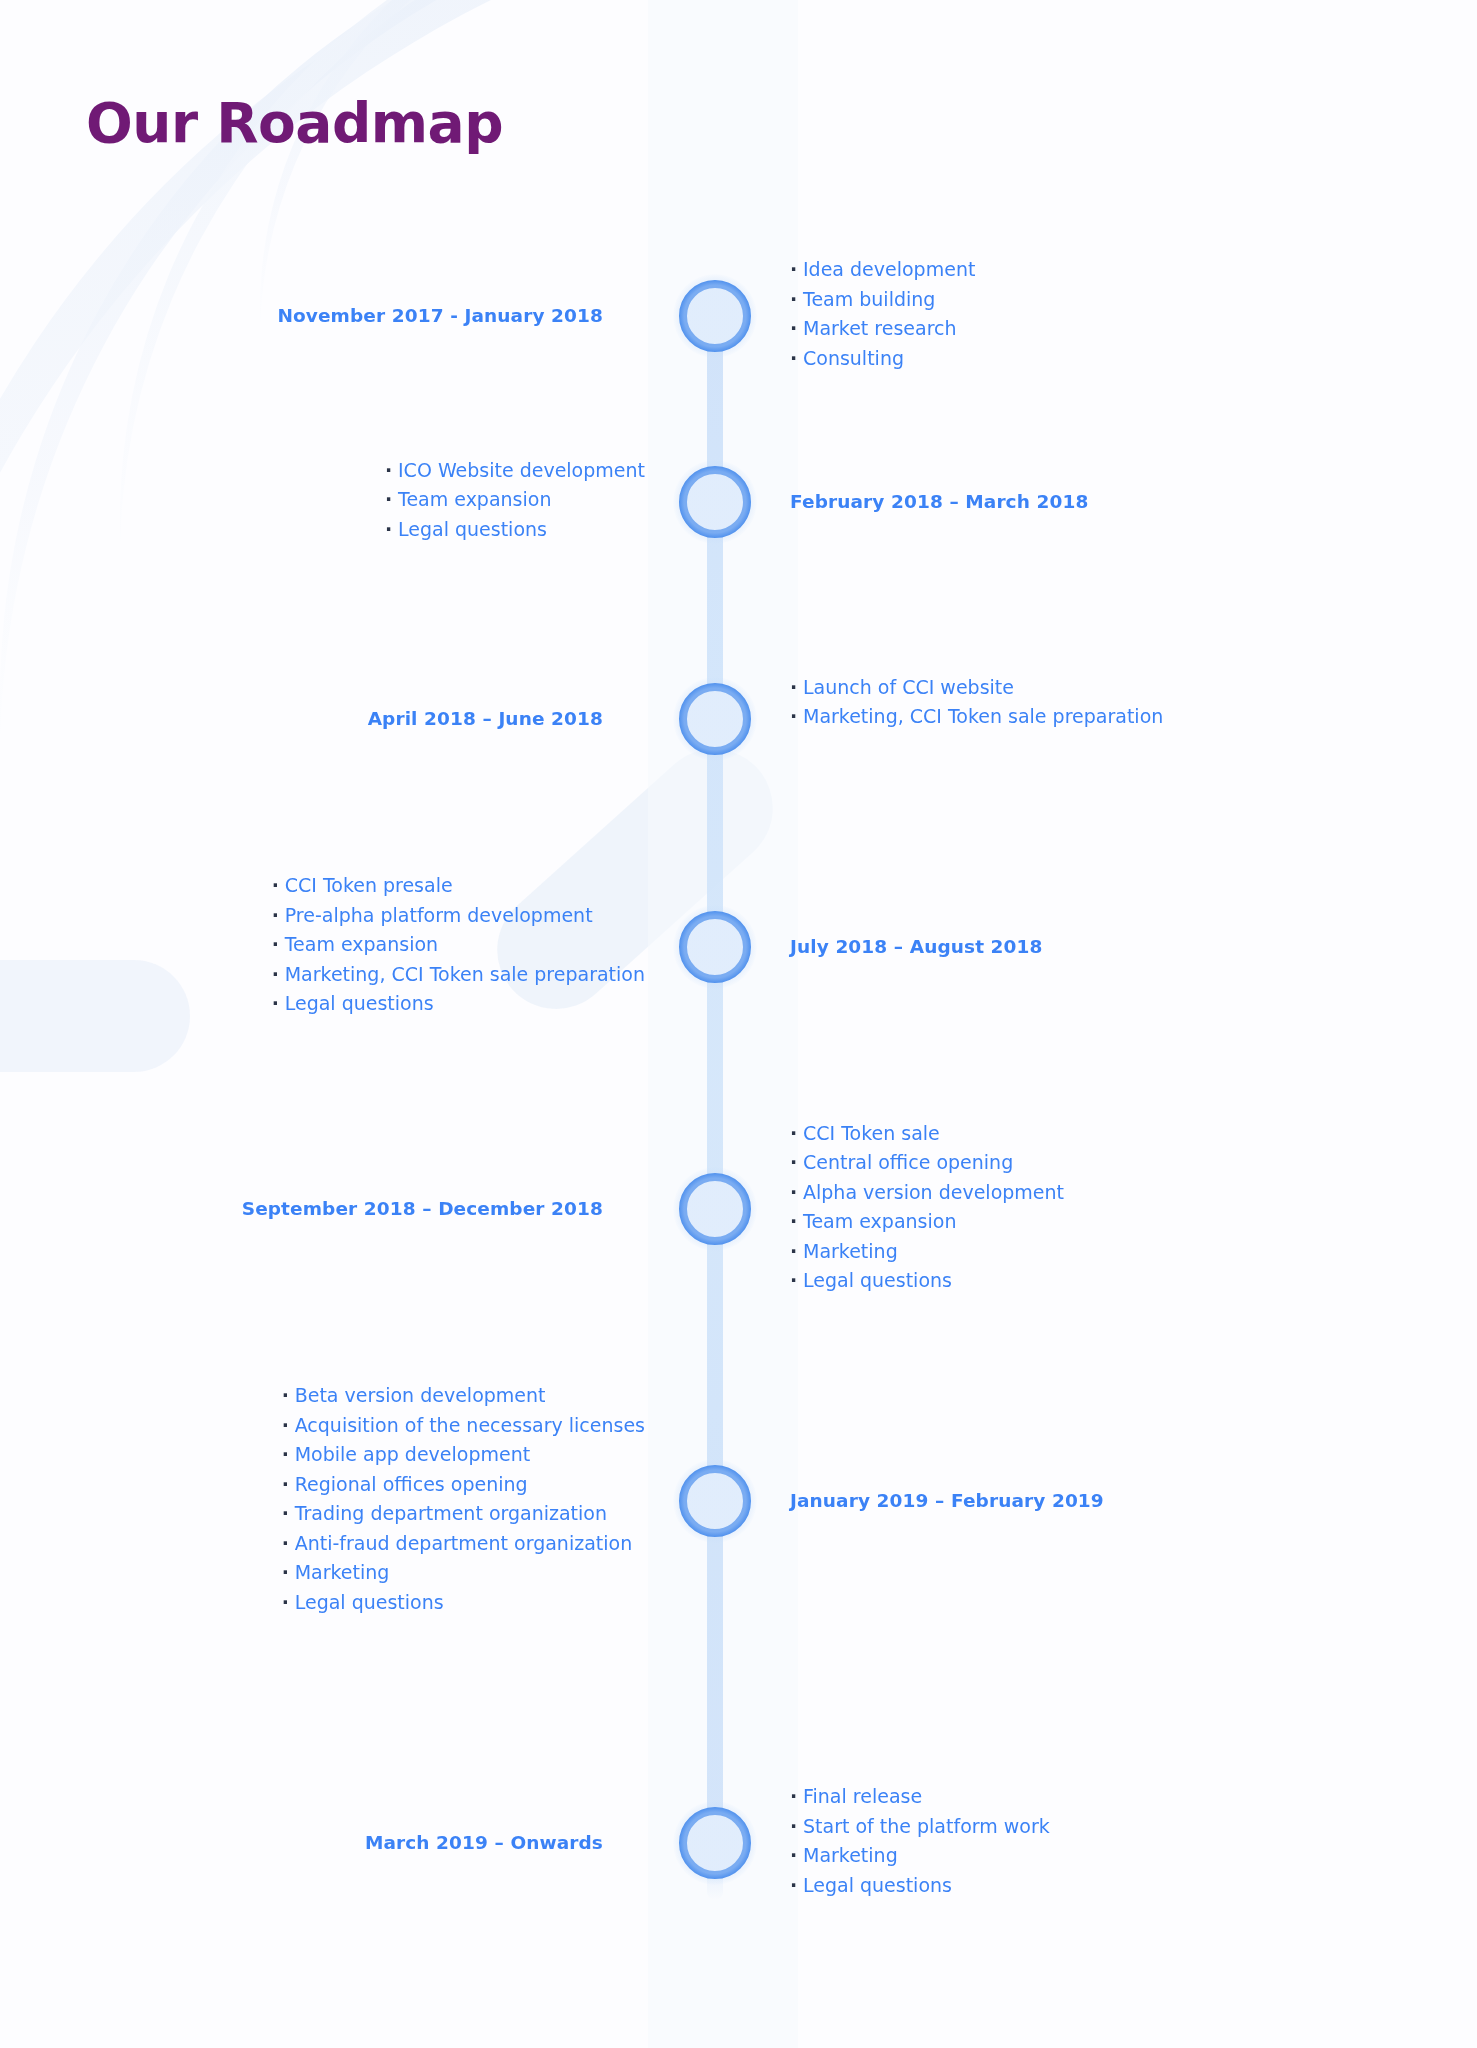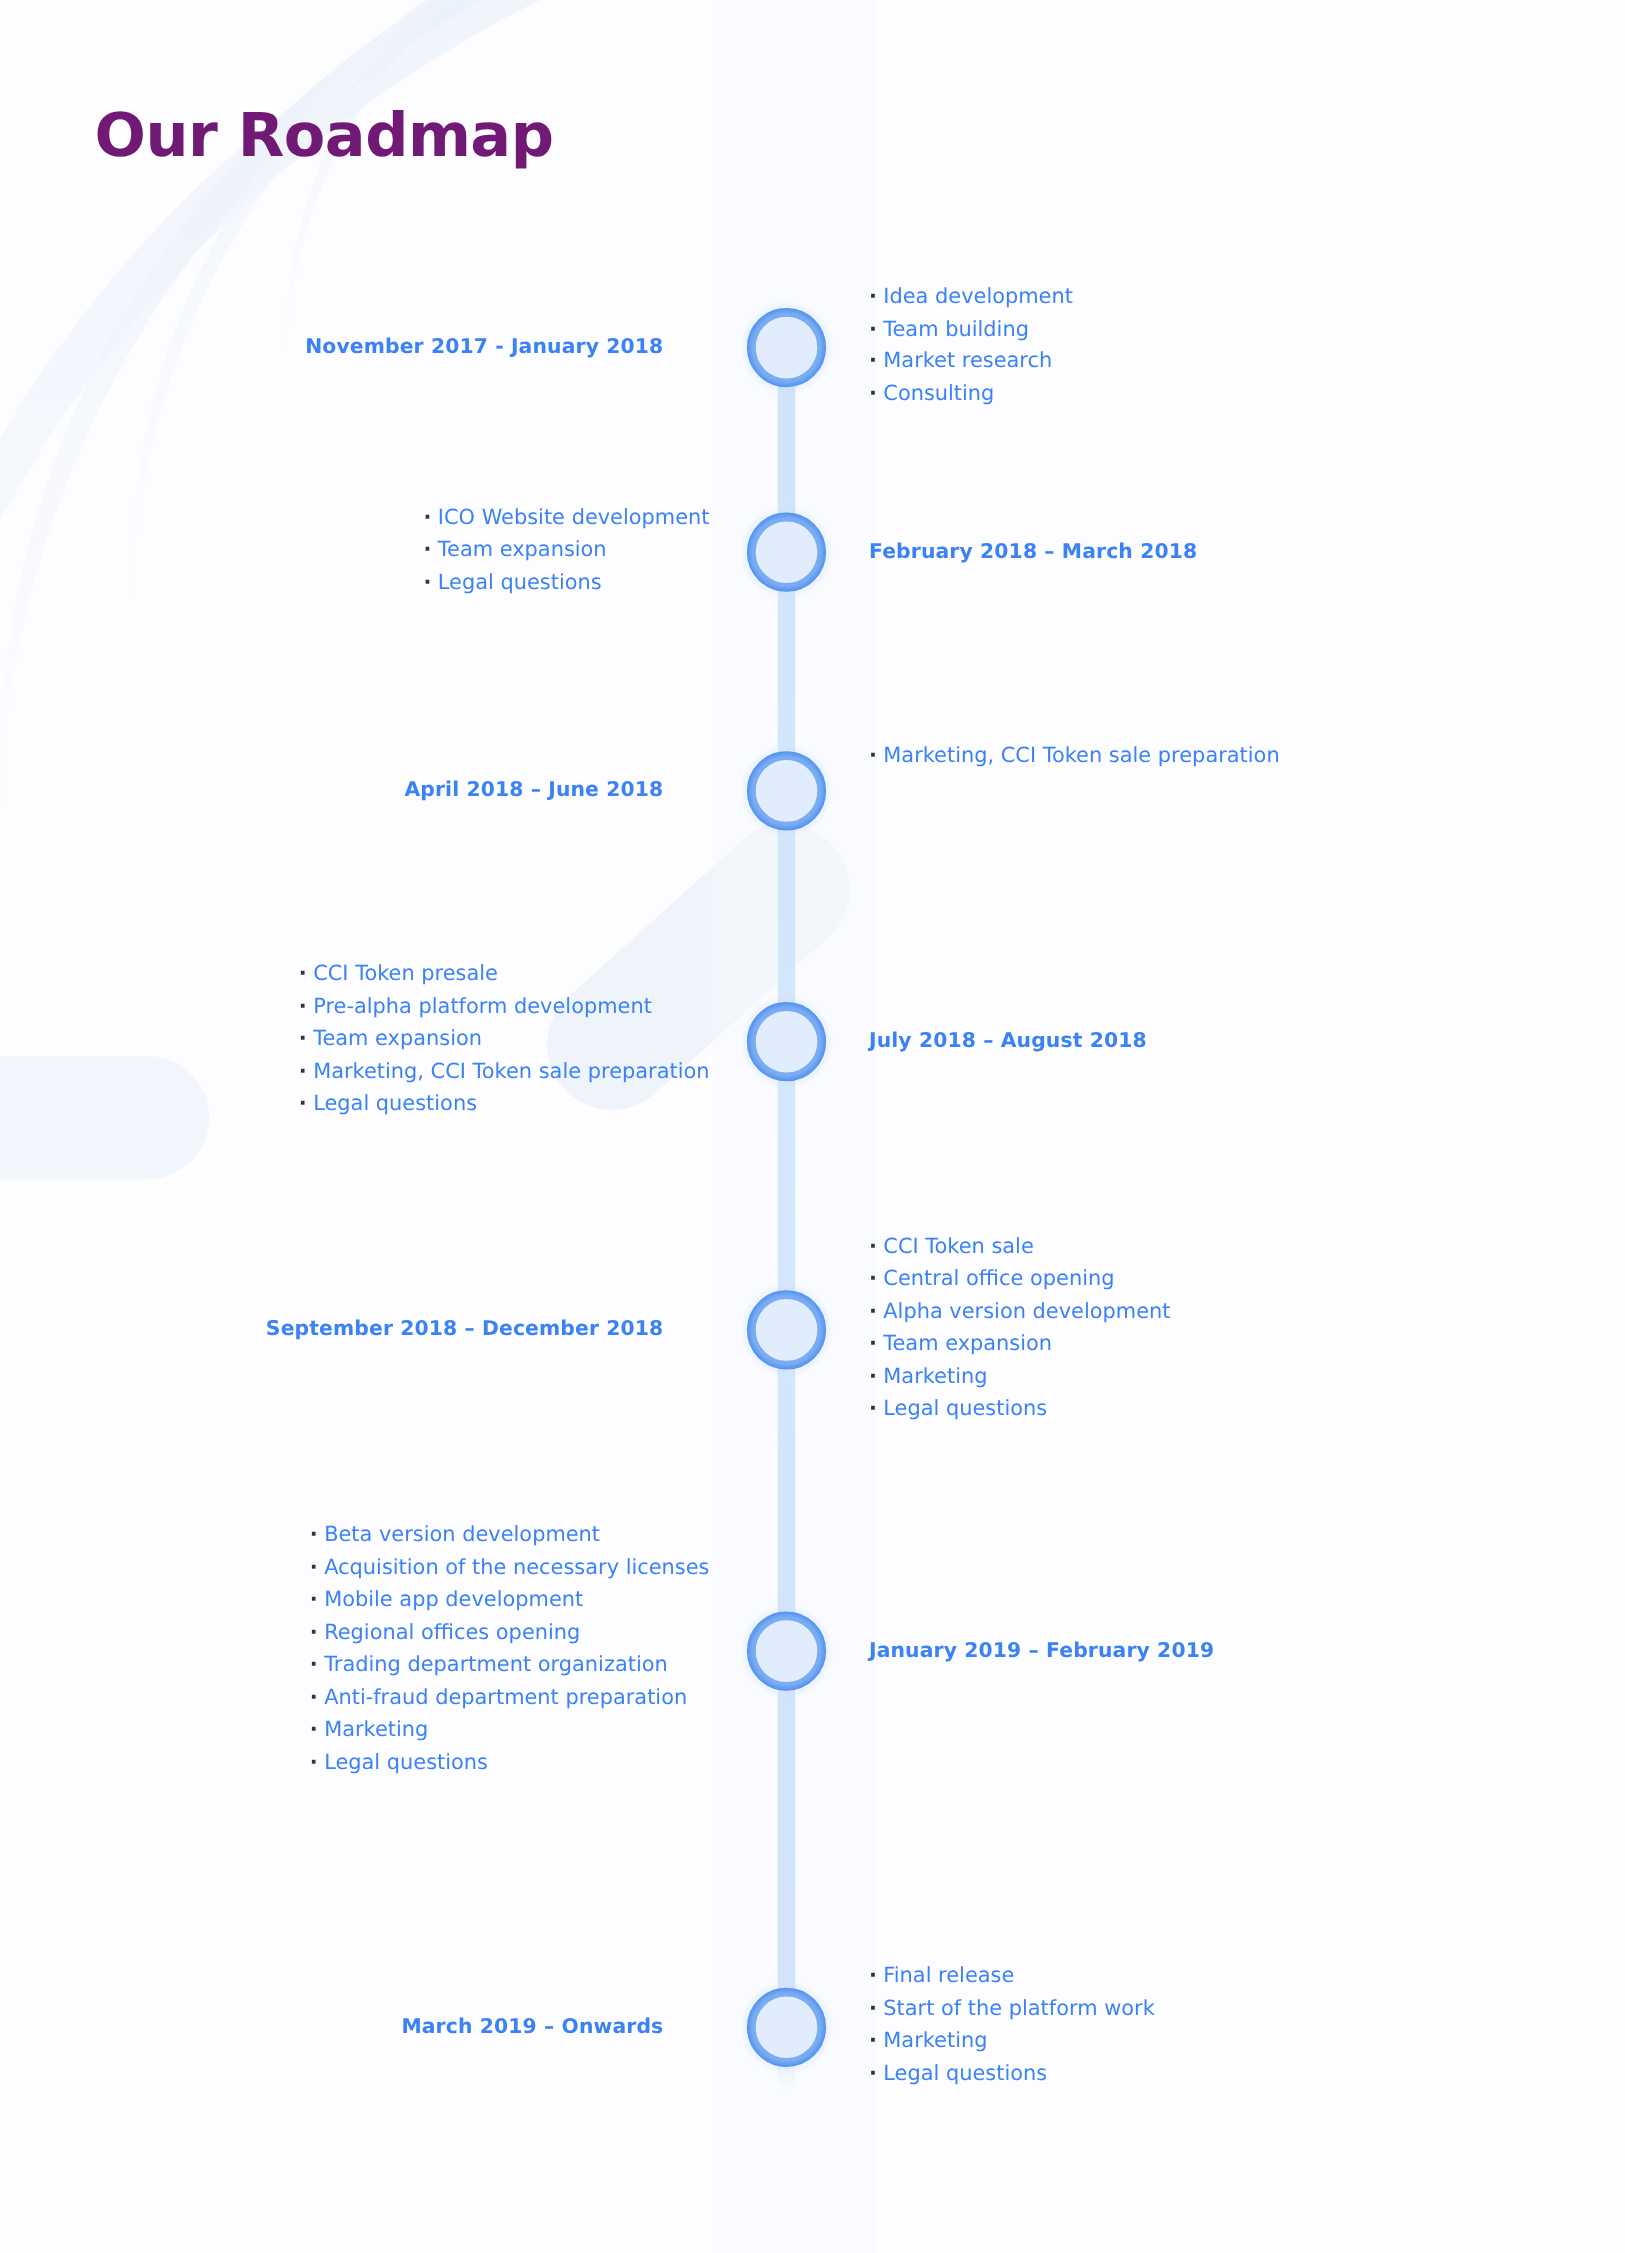--- a/index.html
+++ b/index.html
@@ -179,20 +179,21 @@
     <div class="milestone">
       <div class="node" style="top: 466px;"></div>
       <div class="date-label" style="top: 491px; left: 790px;">February 2018 – March 2018</div>
       <div class="bullets align-right" style="top: 455.75px; right: 832px;"><ul><li>ICO Website development</li><li>Team expansion</li><li>Legal questions</li></ul></div>
     </div>
     <div class="milestone">
       <div class="node" style="top: 683px;"></div>
       <div class="date-label" style="top: 708px; right: 874px; text-align: right;">April 2018 – June 2018</div>
       <div class="bullets" style="top: 672.75px; left: 790px;">
         <ul>
+          <li>Launch of CCI website</li>
           <li>Marketing, CCI Token sale preparation</li>
         </ul>
       </div>
     </div>
     <div class="milestone">
       <div class="node" style="top: 911px;"></div>
       <div class="date-label" style="top: 936px; left: 790px;">July 2018 – August 2018</div>
       <div class="bullets align-right" style="top: 871.25px; right: 832px;"><ul><li>CCI Token presale</li><li>Pre-alpha platform development</li><li>Team expansion</li><li>Marketing, CCI Token sale preparation</li><li>Legal questions</li></ul></div>
     </div>
     <div class="milestone">
@@ -205,21 +206,21 @@
           <li>Alpha version development</li>
           <li>Team expansion</li>
           <li>Marketing</li>
           <li>Legal questions</li>
         </ul>
       </div>
     </div>
     <div class="milestone">
       <div class="node" style="top: 1465px;"></div>
       <div class="date-label" style="top: 1490px; left: 790px;">January 2019 – February 2019</div>
-      <div class="bullets align-right" style="top: 1381px; right: 832px;"><ul><li>Beta version development</li><li>Acquisition of the necessary licenses</li><li>Mobile app development</li><li>Regional offices opening</li><li>Trading department organization</li><li>Anti-fraud department preparation</li><li>Marketing</li><li>Legal questions</li></ul></div>
+      <div class="bullets align-right" style="top: 1381px; right: 832px;"><ul><li>Beta version development</li><li>Acquisition of the necessary licenses</li><li>Mobile app development</li><li>Regional offices opening</li><li>Trading department organization</li><li>Anti-fraud department organization</li><li>Marketing</li><li>Legal questions</li></ul></div>
     </div>
     <div class="milestone">
       <div class="node" style="top: 1807px;"></div>
       <div class="date-label" style="top: 1832px; right: 874px; ">March 2019 – Onwards</div>
       <div class="bullets" style="top: 1782px; left: 790px;">
         <ul>
           <li>Final release</li>
           <li>Start of the platform work</li>
           <li>Marketing</li>
           <li>Legal questions</li>

